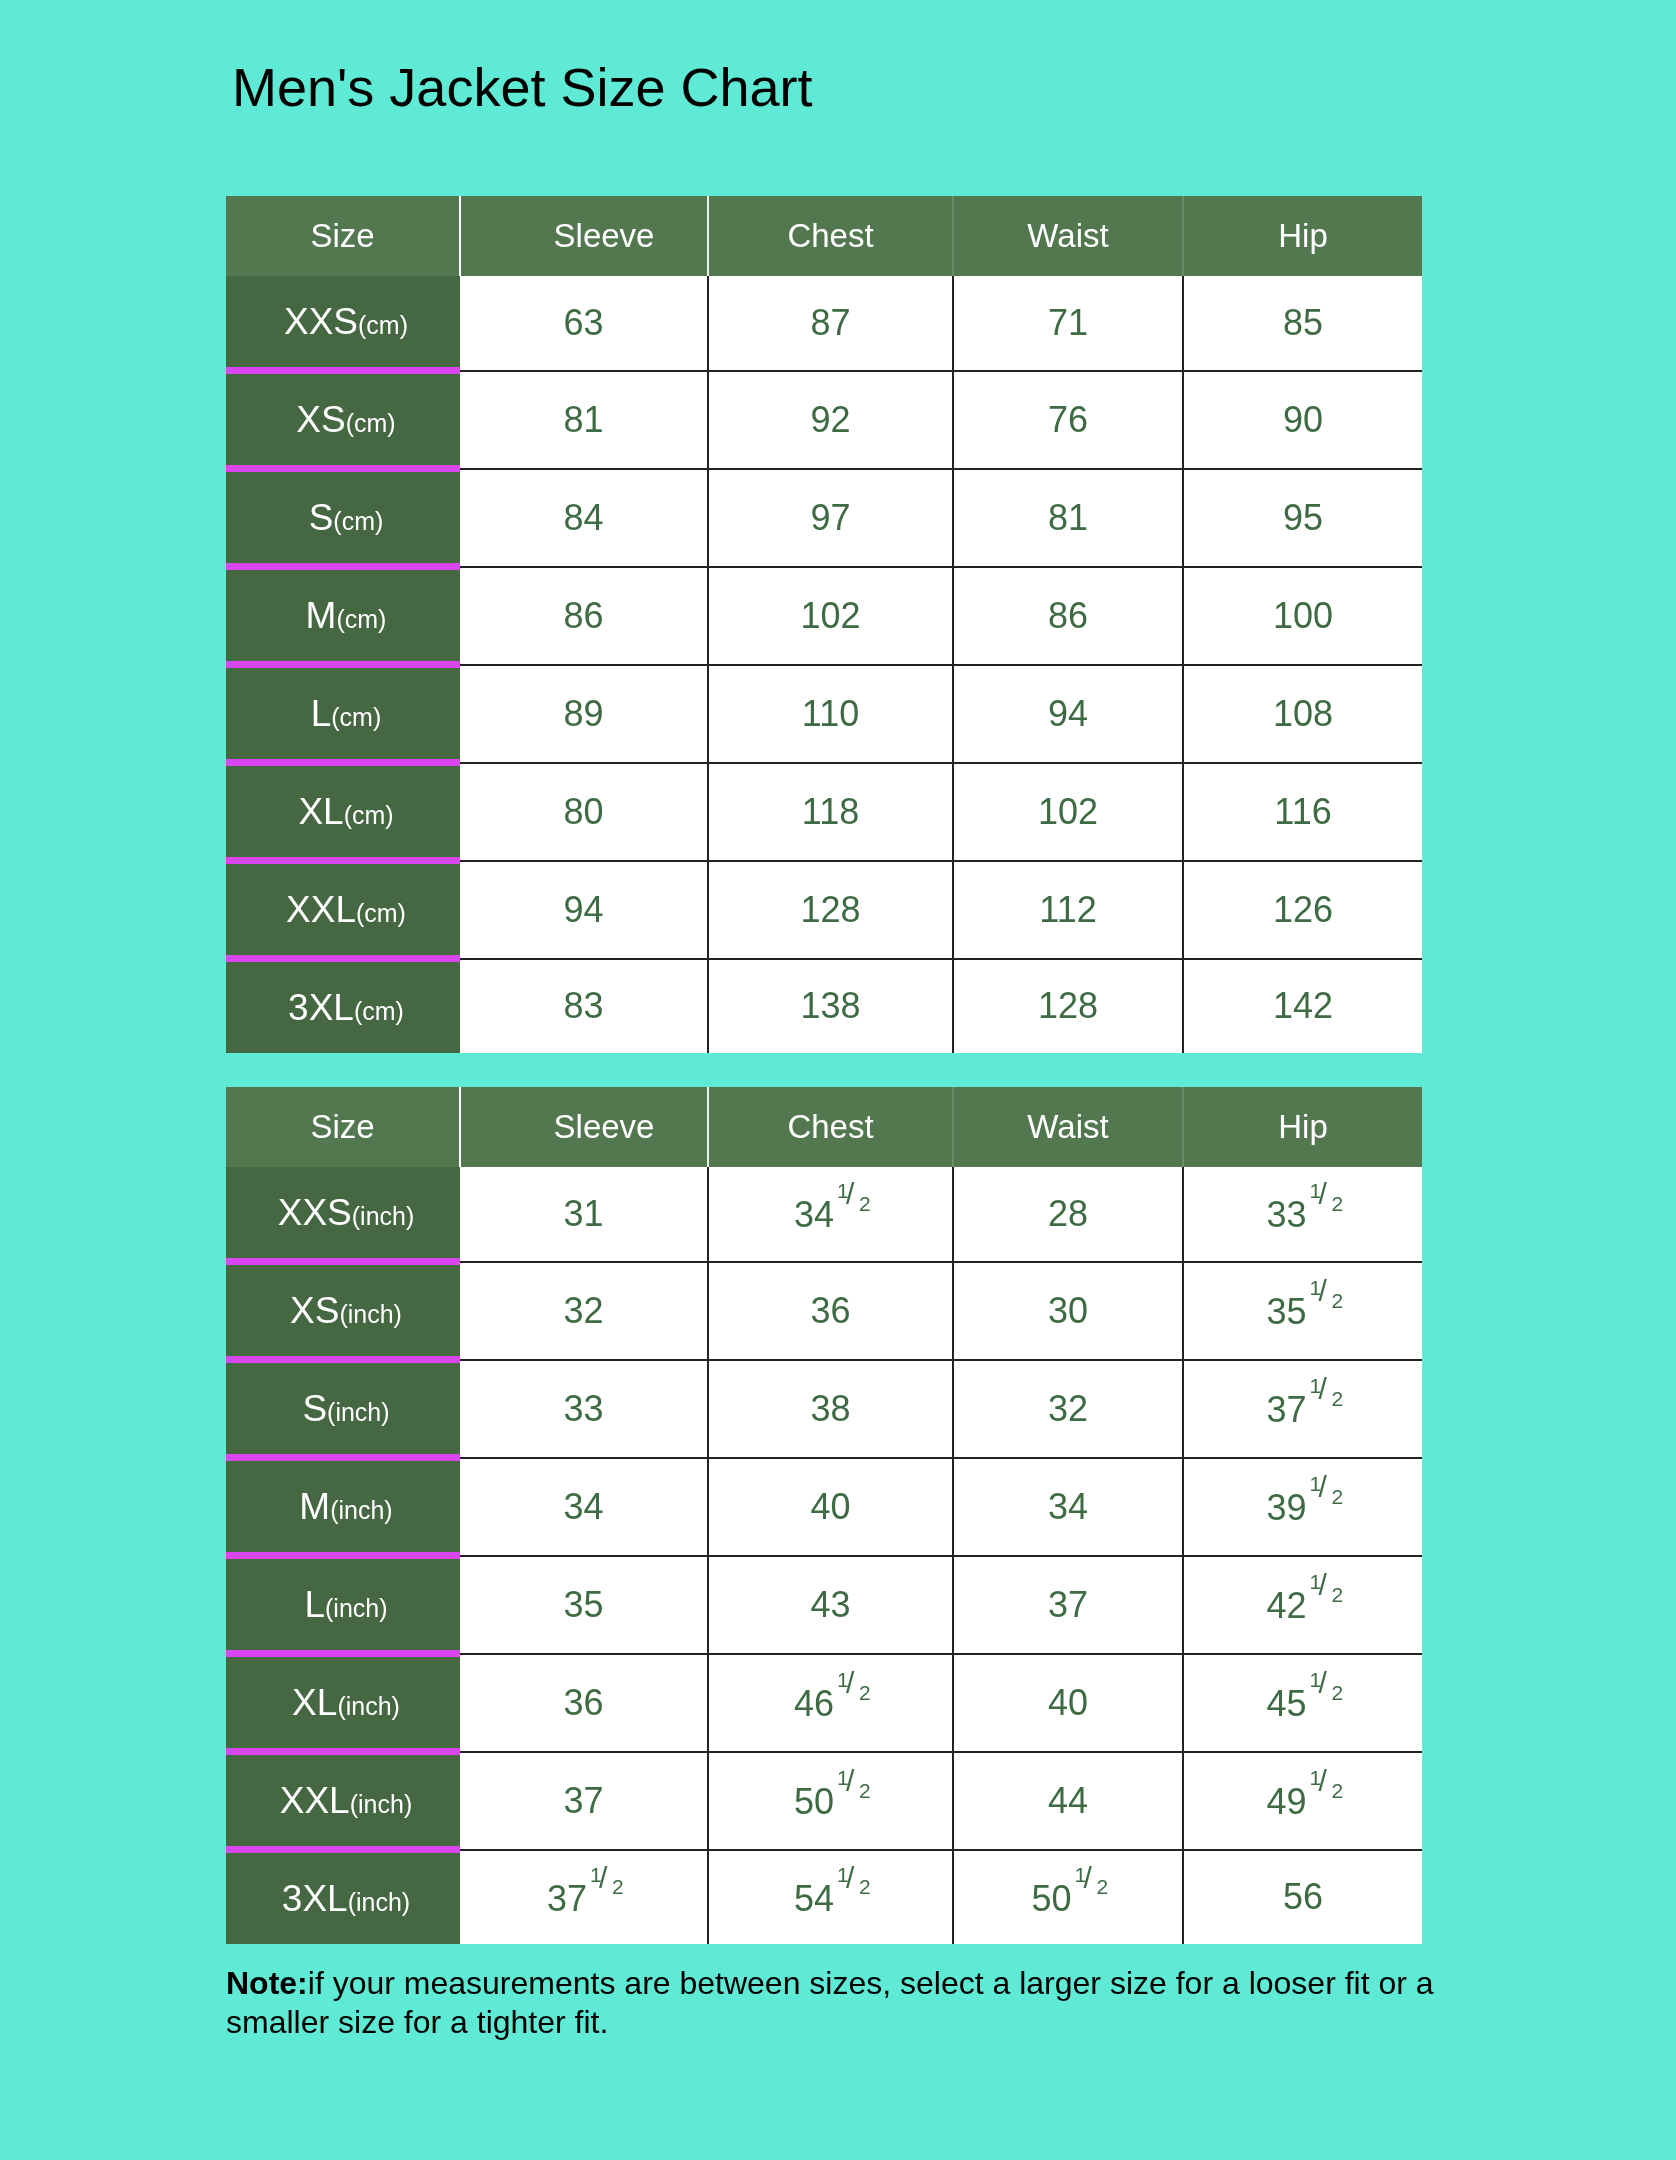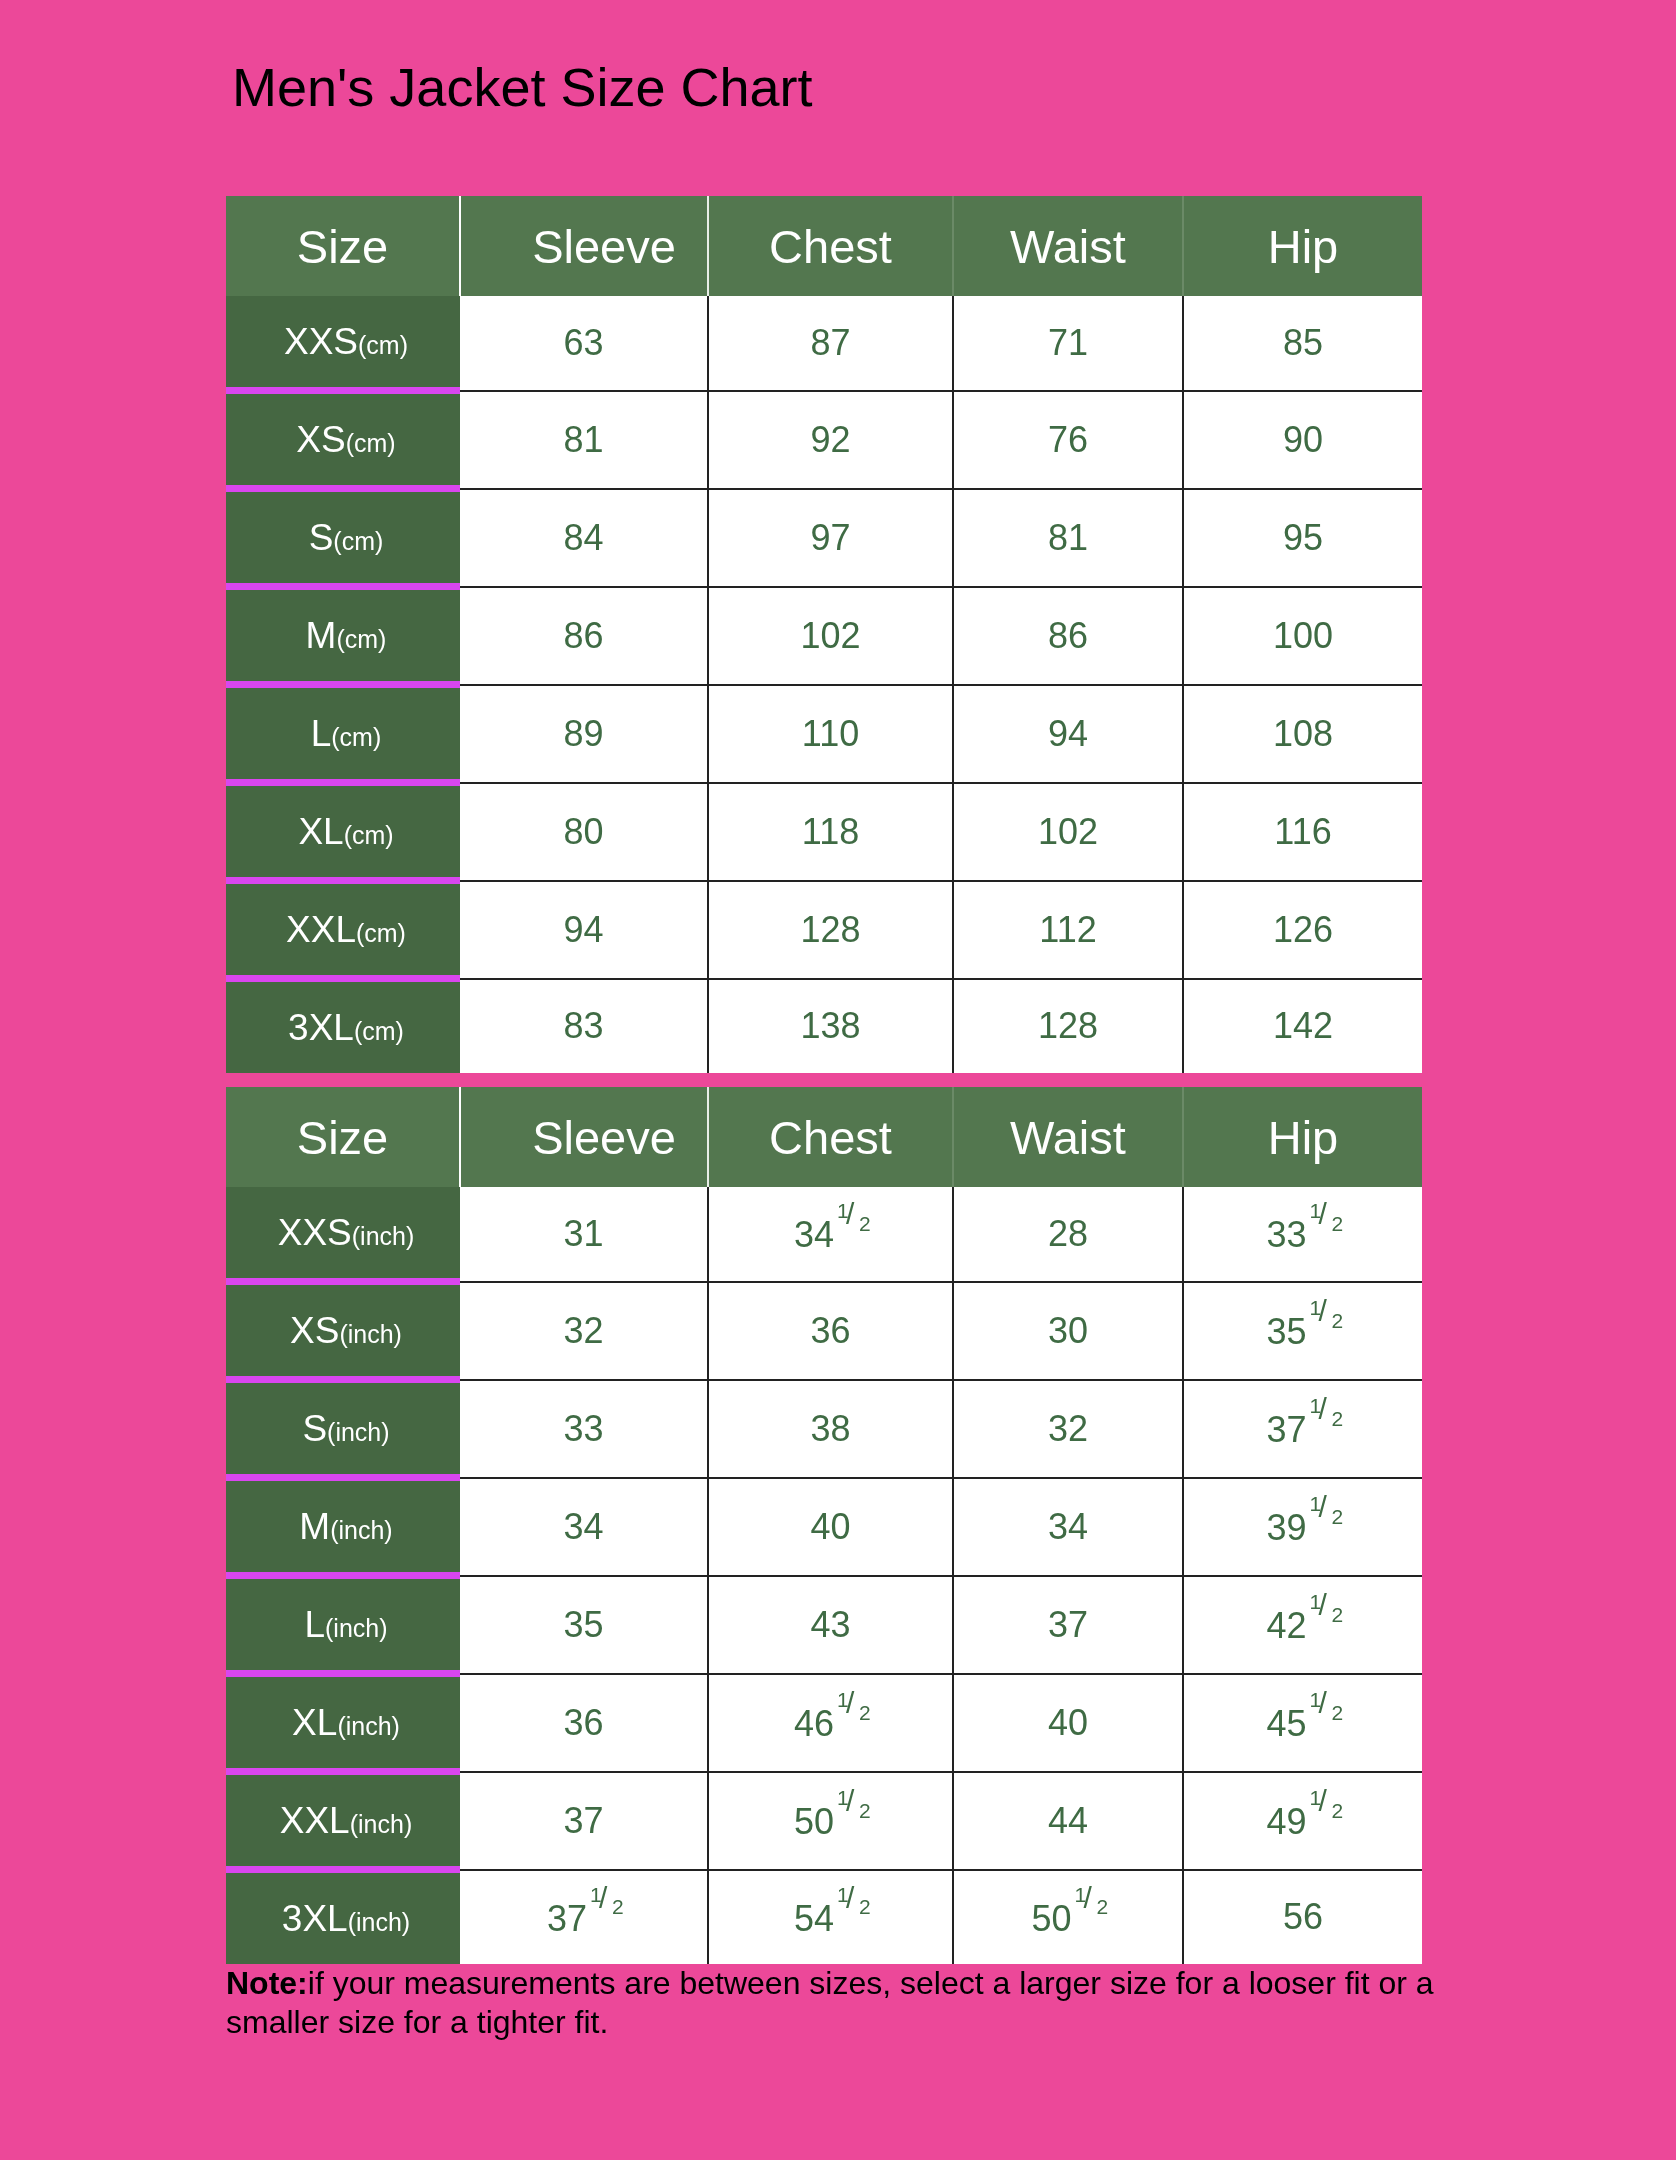--- a/index.html
+++ b/index.html
@@ -12,21 +12,21 @@
     height: 2160px;
     font-family: "Liberation Sans", sans-serif;
     overflow: hidden;
     position: relative;
   }
   .page {
     position: absolute;
     left: 0; top: 0;
     width: 1676px;
     height: 2160px;
-    background: #ec4899;
+    background: #5eead4;
   }
   .title {
     position: absolute;
     left: 232px;
     top: 56px;
     font-size: 54px;
     font-weight: 400;
     color: #000000;
     letter-spacing: 0px;
     white-space: nowrap;
@@ -48,22 +48,22 @@
   .size-table col.c-sleeve { width: 248px; }
   .size-table col.c-chest  { width: 245px; }
   .size-table col.c-waist  { width: 230px; }
   .size-table col.c-hip    { width: 239px; }
 
   
   .size-table thead th {
     background: #53774f;
     color: #ffffff;
     font-weight: 400;
-    font-size: 47px;
-    height: 100px;
+    font-size: 33px;
+    height: 80px;
     text-align: center;
     vertical-align: middle;
     padding: 0;
     border: none;
     font-family: "Liberation Sans", sans-serif;
   }
   .size-table thead th.th-size {
     border-right: 2px solid #ffffff;
   }
   .size-table thead th.th-sleeve {

